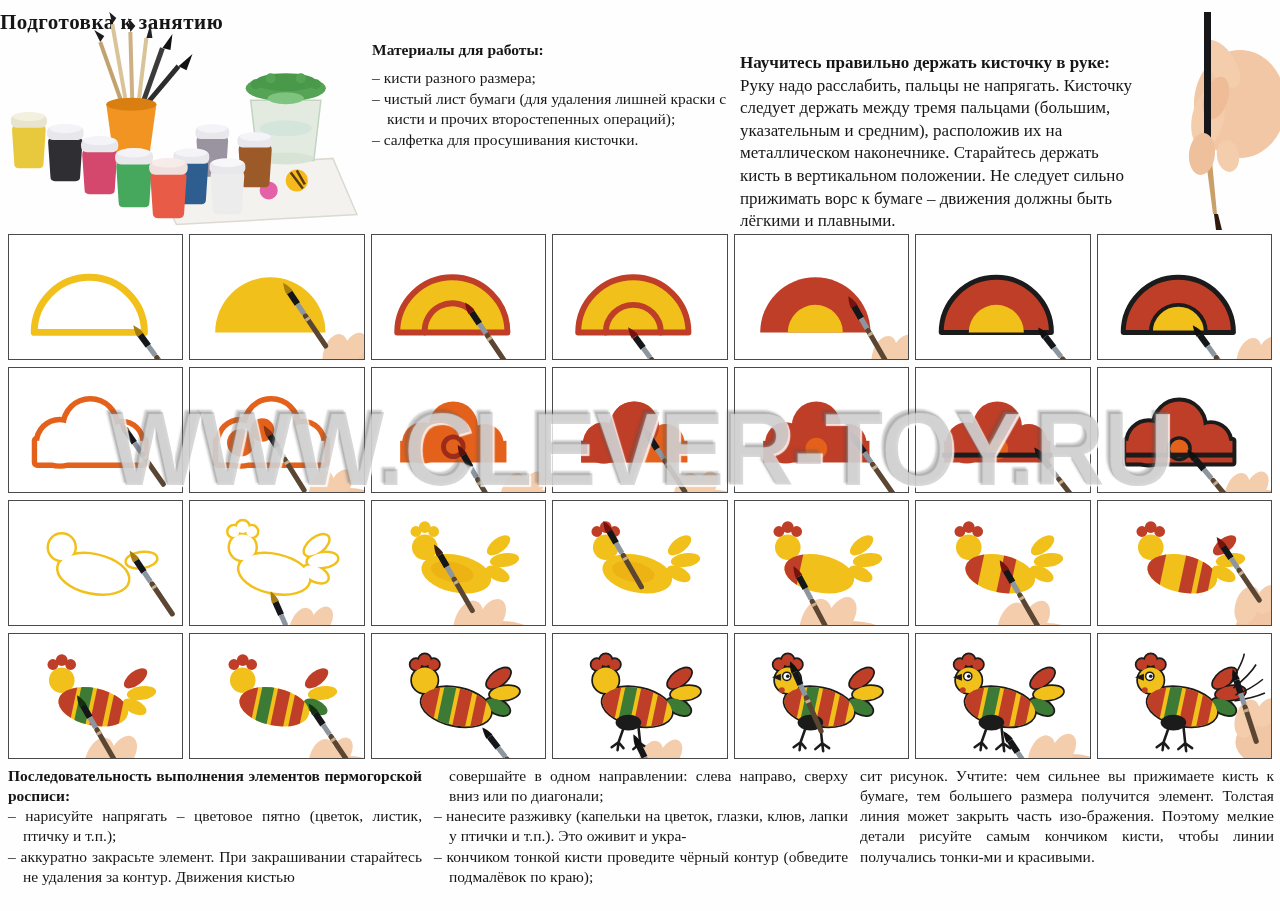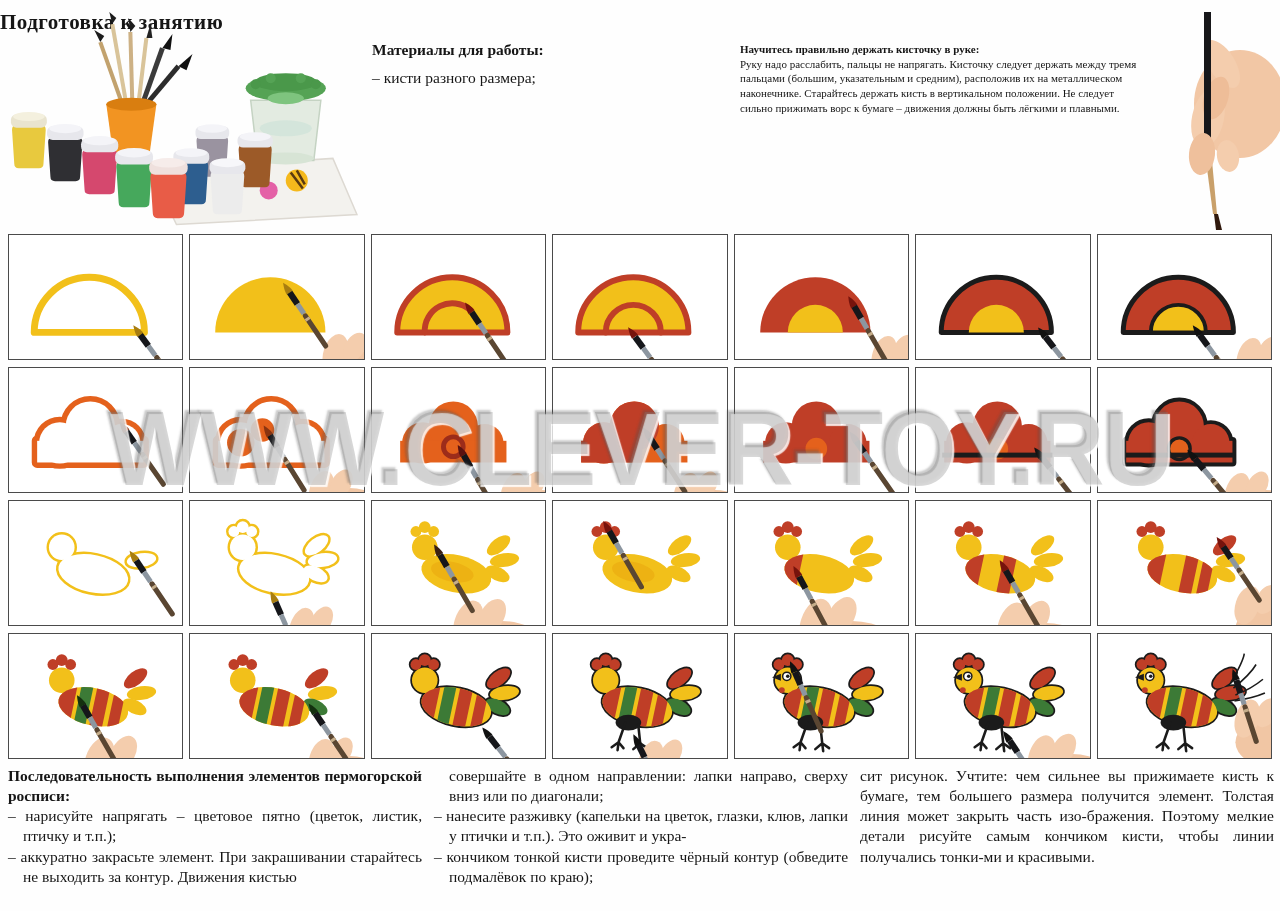--- a/index.html
+++ b/index.html
@@ -11,21 +11,21 @@
   #page-title{
     position:absolute;top:10px;left:0;right:0;text-align:left;
     font-size:21px;font-weight:bold;letter-spacing:.5px;
   }
   
   #supplies-photo{position:absolute;left:0px;top:8px;width:366px;height:224px;}
   #materials-col{position:absolute;left:372px;top:40px;width:356px;font-size:15.5px;line-height:1.32;}
   #materials-col .hd{font-weight:bold;margin-bottom:8px;}
   .dash-item{padding-left:15px;text-indent:-15px;}
   .dash-item::before{content:"– ";}
-  #brushhold-col{position:absolute;left:740px;top:42px;width:398px;font-size:11px;line-height:1.33;}
+  #brushhold-col{position:absolute;left:740px;top:52px;width:398px;font-size:17px;line-height:1.33;}
   #brushhold-col .hd{font-weight:bold;}
   #hand-photo{position:absolute;left:1138px;top:6px;width:142px;height:226px;}
 
   
   #steps-grid{
     position:absolute;left:8px;top:234px;width:1264px;
     display:grid;grid-template-columns:repeat(7,1fr);gap:7px 6px;
   }
   .cell{
     height:126px;background:#fff;border:1.6px solid #4a4a4a;
@@ -142,20 +142,22 @@
           <ellipse cx="15" cy="2" rx="14" ry="4" fill="#f6ecea"></ellipse>
         </g>
     </g>
   </svg>
 </div>
 
 <div id="materials-col">
   <div class="hd">Материалы для работы:</div>
   <div id="materials-list">
       <div class="dash-item">кисти разного размера;</div>
+      <div class="dash-item">чистый лист бумаги (для удаления лишней краски с кисти и прочих второстепенных операций);</div>
+      <div class="dash-item">салфетка для просушивания кисточки.</div>
     </div>
 </div>
 
 <div id="brushhold-col">
   <div class="hd">Научитесь правильно держать кисточку в руке:</div>
   <div>Руку надо расслабить, пальцы не напрягать. Кисточку следует держать между тремя пальцами (большим, указательным и средним), расположив их на металлическом наконечнике. Старайтесь держать кисть в вертикальном положении. Не следует сильно прижимать ворс к бумаге – движения должны быть лёгкими и плавными.</div>
 </div>
 
 <div id="hand-photo">
   <svg viewBox="0 0 142 225">
@@ -933,25 +935,25 @@
     </div>
   </div>
 
 <div id="watermark">WWW.CLEVER-TOY.RU</div>
 
 <div id="sequence">
   <div>
     <div class="hd">Последовательность выполнения элементов пермогорской росписи:</div>
     <div id="seq-col1-items">
         <div class="dash-item">нарисуйте напрягать – цветовое пятно (цветок, листик, птичку и т.п.);</div>
-        <div class="dash-item">аккуратно закрасьте элемент. При закрашивании старайтесь не выходить за контур. Движения кистью</div>
+        <div class="dash-item">аккуратно закрасьте элемент. При закрашивании старайтесь не удаления за контур. Движения кистью</div>
       </div>
   </div>
   <div>
-    <div class="lead">совершайте в одном направлении: лапки направо, сверху вниз или по диагонали;</div>
+    <div class="lead">совершайте в одном направлении: слева направо, сверху вниз или по диагонали;</div>
     <div id="seq-col2-items">
         <div class="dash-item">нанесите разживку (капельки на цветок, глазки, клюв, лапки у птички и т.п.). Это оживит и укра-</div>
         <div class="dash-item">кончиком тонкой кисти проведите чёрный контур (обведите подмалёвок по краю);</div>
       </div>
   </div>
   <div>
     <div>сит рисунок. Учтите: чем сильнее вы прижимаете кисть к бумаге, тем большего размера получится элемент. Толстая линия может закрыть часть изо-бражения. Поэтому мелкие детали рисуйте самым кончиком кисти, чтобы линии получались тонки-ми и красивыми.</div>
   </div>
 </div>
 

